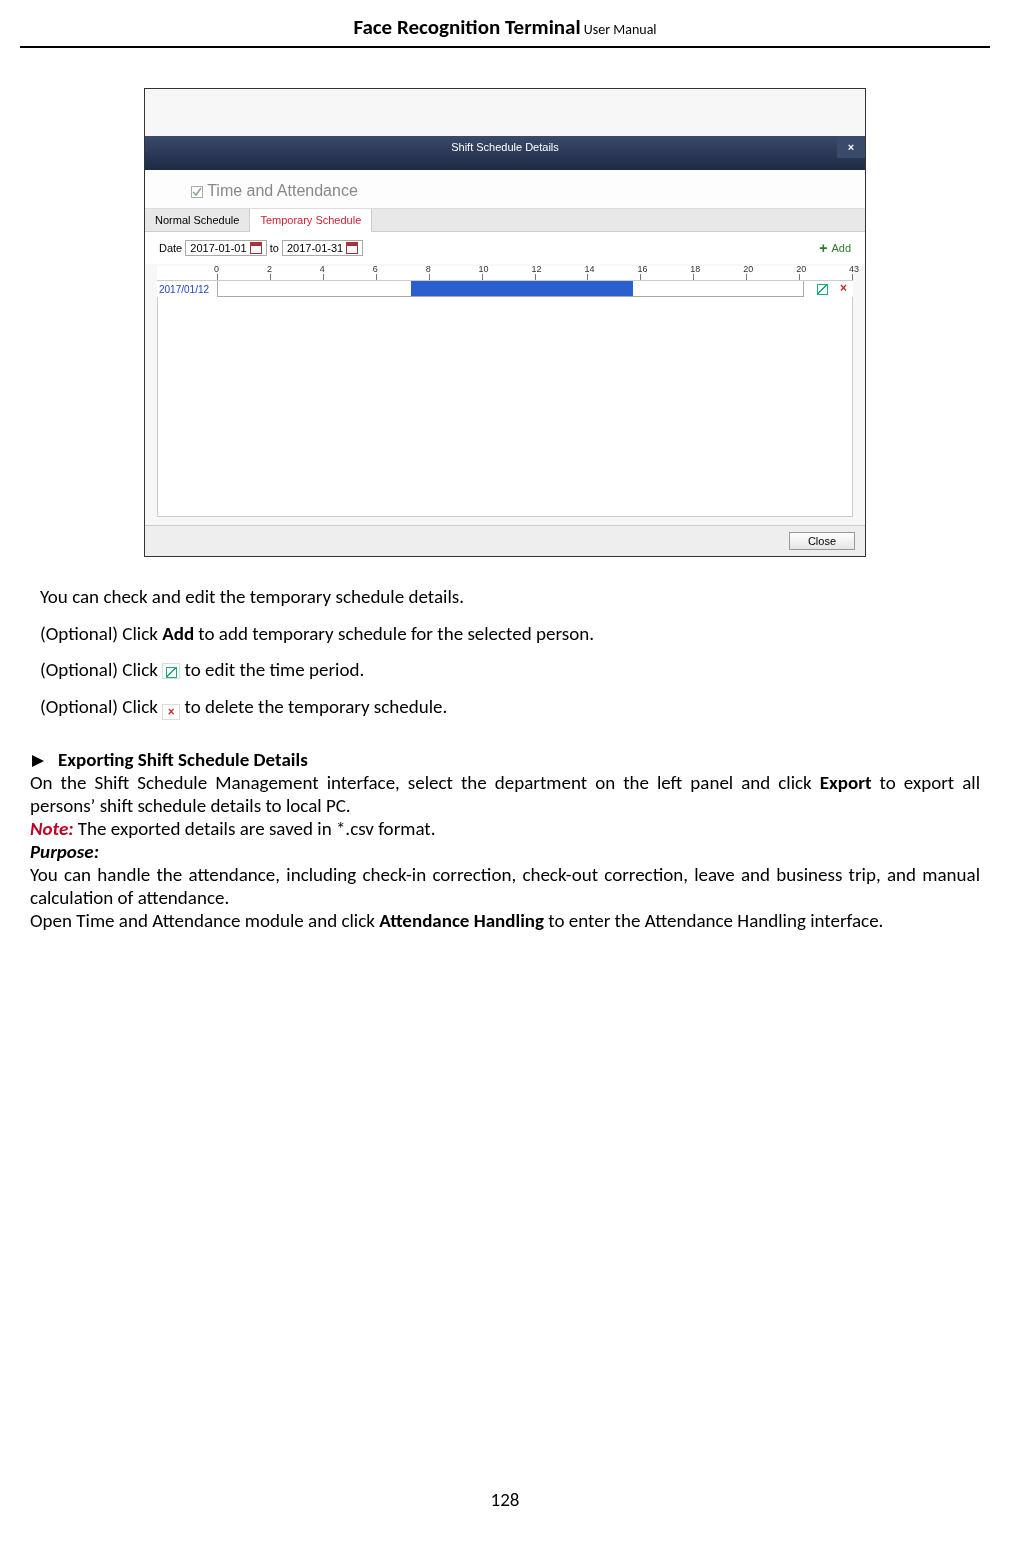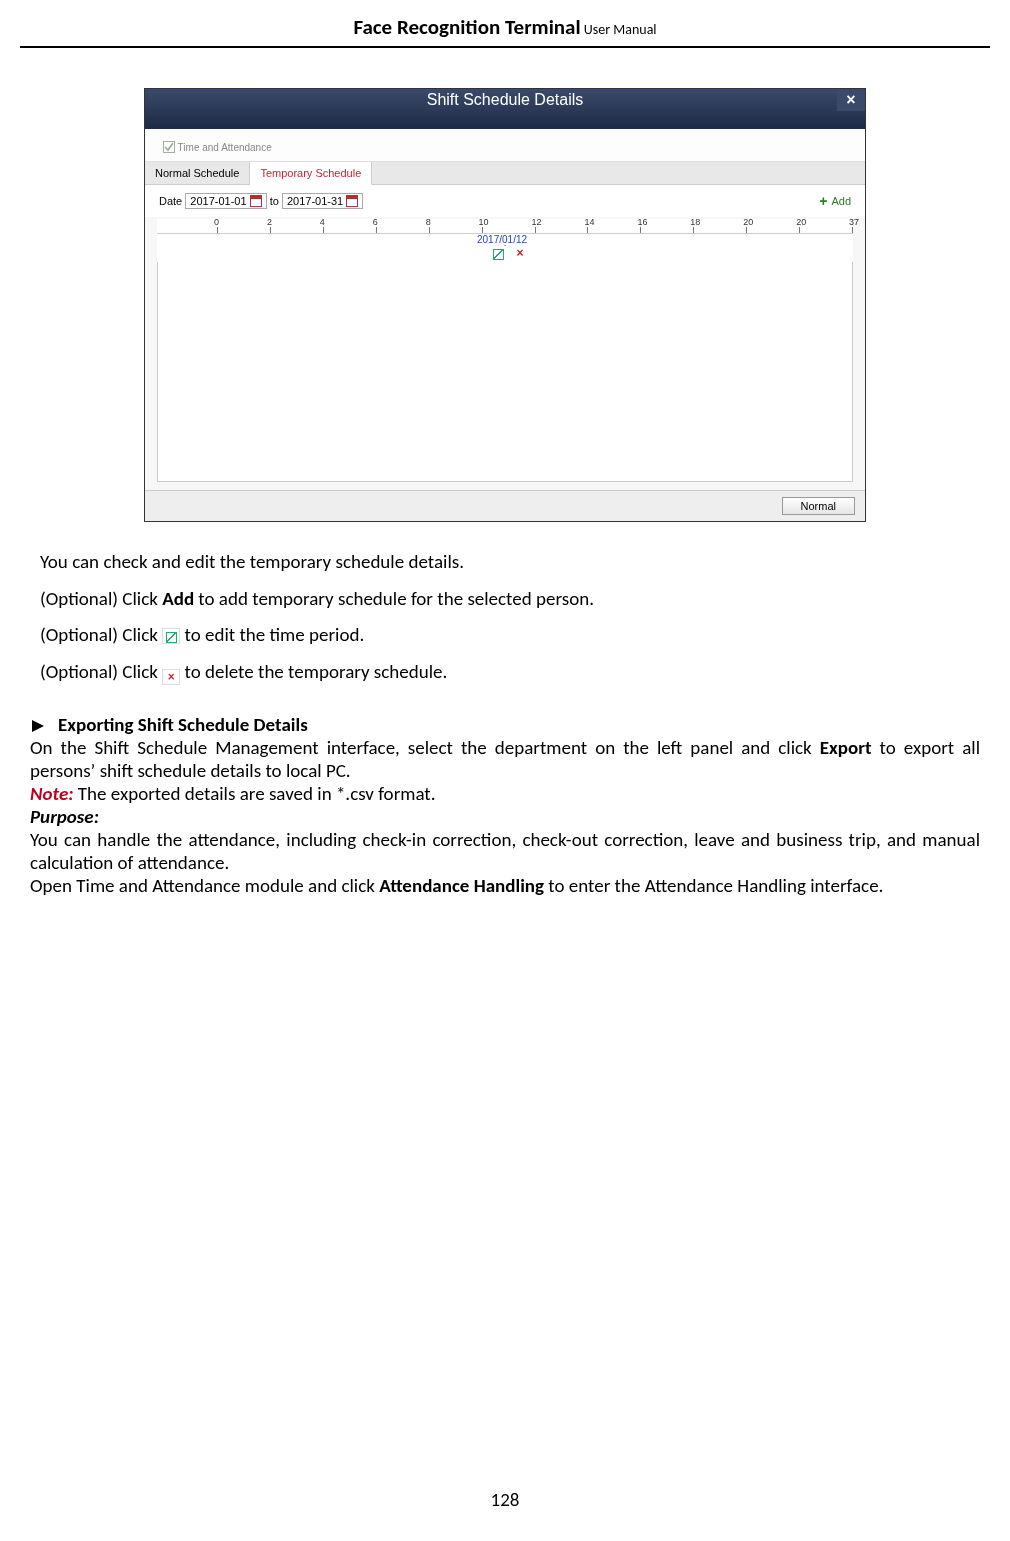--- a/index.html
+++ b/index.html
@@ -26,43 +26,44 @@
     width: 722px;
     margin: 40px auto 10px;
     border: 1px solid #333;
     background: #f7f7f7;
     font-size: 12px;
     font-family: Tahoma, Arial, sans-serif;
   }
   .fig-titlebar {
     background: linear-gradient(#3a4a6a, #1e2a45);
     color: #fff;
-    height: 40px;
+    height: 34px;
     line-height: 22px;
     text-align: center;
-    font-size: 16px;
+    font-size: 11px;
     position: relative;
+    margin-top: 47px;
   }
   .fig-titlebar .close-x {
     position: absolute;
     right: 0; top: 0;
     width: 28px; height: 22px;
     background: #3a4a6a;
     color:#fff;
     text-align: center;
     font-weight: bold;
   }
   .fig-info {
     padding: 12px 18px 8px;
     background: #fdfdfd;
     border-bottom: 1px solid #ddd;
   }
   .fig-info-row { display: flex; gap: 80px; margin-bottom: 8px; }
   .fig-info-row span { font-size: 11px; color:#333; }
-  .checkrow { font-size:10px; color:#888; }
+  .checkrow { font-size:16px; color:#888;margin-left:28px; }
   .checkrow svg { vertical-align:-2px; }
   .fig-tabs {
     display:flex;
     border-bottom:1px solid #ccc;
     background:#e8e8e8;
   }
   .fig-tab {
     padding: 5px 10px;
     font-size: 11px;
     border-right:1px solid #ccc;
@@ -115,21 +116,20 @@
     padding-left:60px;
     height:14px;
     position:relative;
   }
   .ruler span { flex:1; text-align:left; border-left:1px solid #777; height:6px; position:relative; }
   .ruler span i { position:absolute; top:-10px; left:-4px; font-style:normal; }
   .sched-row {
     display:flex;
     align-items:center;
     border-top:1px solid #ccc;
-    flex-direction:column;
   }
   .sched-label {
     width:60px; font-size:10px; color:#24c; padding-left:2px;
   }
   .sched-bar {
     flex:1; height:16px;
     background:#fff;
     position:relative;
     border:1px solid #aaa;
     border-top:none;
@@ -264,37 +264,37 @@
         <span>
             <i>18</i>
           </span>
         <span>
             <i>20</i>
           </span>
         <span>
             <i>20</i>
           </span>
         <span style="flex:0 0 1px;">
-            <i>37</i>
+            <i>43</i>
           </span>
       </div>
       <div class="sched-row">
         <div class="sched-label">2017/01/12</div>
         <div class="sched-bar">
             <div class="sched-fill"></div>
           </div>
         <div class="sched-icons">
           <span class="inline-icon edit-ic" style="border:none;"></span>
           <span style="color:#c22;font-weight:bold;">×</span>
         </div>
       </div>
     </div>
     <div class="empty-area"></div>
     <div class="fig-footer">
-      <span class="close-btn">Normal</span>
+      <span class="close-btn">Close</span>
     </div>
   </div>
 
   <div class="body-text">
     <p class="indent">You can check and edit the temporary schedule details.</p>
     <p class="indent">
       <span>(Optional) Click </span><b>Add</b><span> to add temporary schedule for the selected person.</span>
     </p>
     <p class="indent">
       <span>(Optional) Click </span><span class="inline-icon edit-ic"></span><span> to edit the time period.</span>

